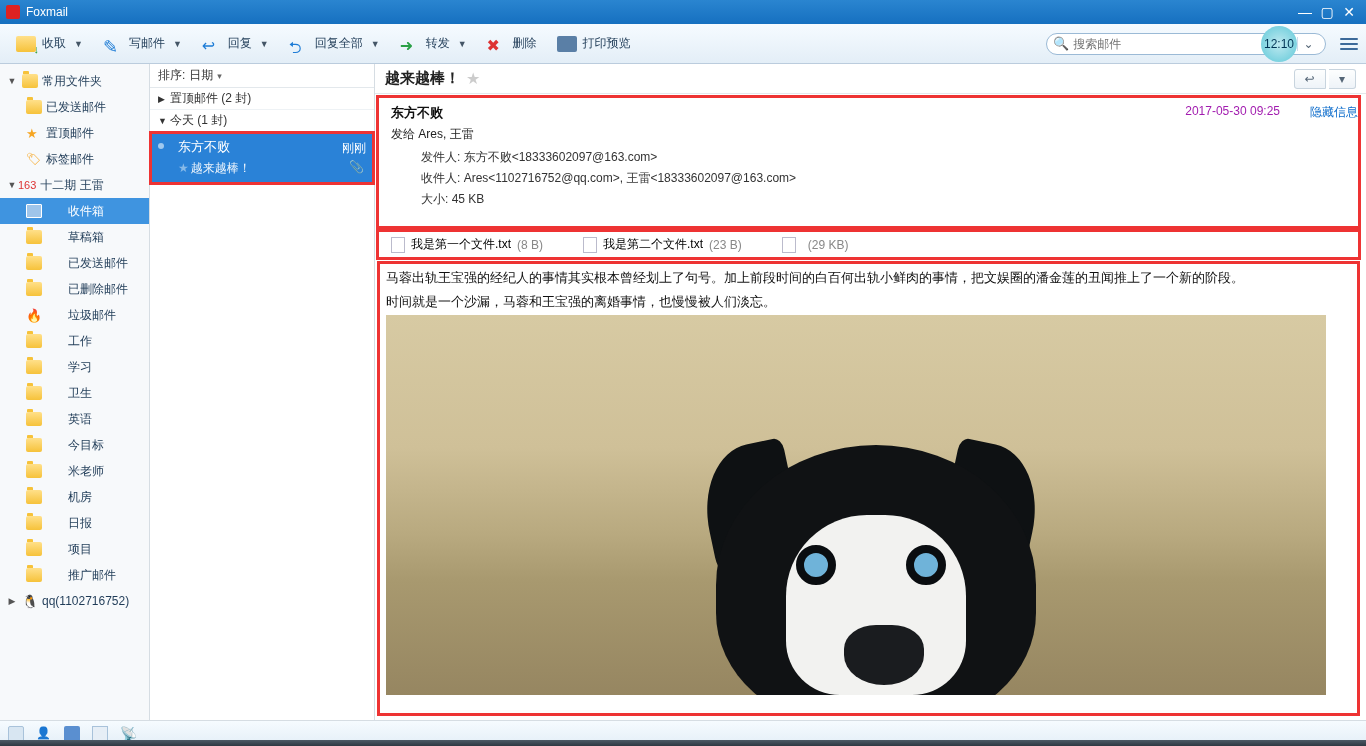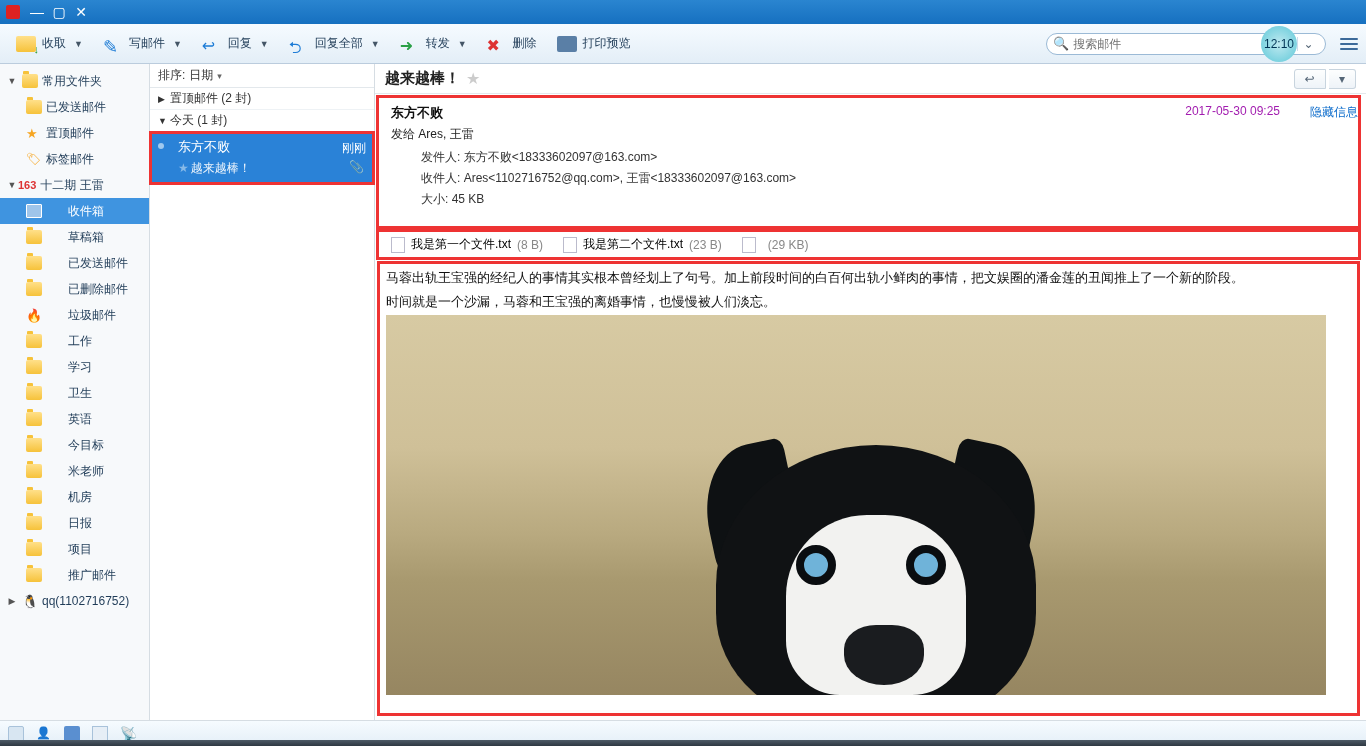--- a/index.html
+++ b/index.html
@@ -28,21 +28,21 @@
 .sbrow { display:flex; align-items:center; height:26px; padding:0 6px; cursor:pointer; color:#1f3b57; white-space:nowrap;}
 .sbrow .caret{ width:12px; font-size:9px; color:#555; text-align:center;}
 .sbrow .fico{ width:16px; height:14px; margin:0 4px; display:inline-block;}
 .sbrow.indent1{ padding-left:22px;}
 .sbrow.indent2{ padding-left:22px;gap:22px;}
 .sbrow.selected{ background:#3f94e0; color:#fff;}
 .folder-ico{ background:linear-gradient(#ffe08a,#f6c23a); border-radius:2px; position:relative;}
 .folder-ico:before{content:"";position:absolute;top:-3px;left:1px;width:6px;height:3px;background:#f6c23a;border-radius:1px 1px 0 0;}
 .star-ico{ color:#f6a623; font-size:13px;}
 .tag-ico{ color:#f6a623; font-size:12px;}
-.acct-163{ color:#d33; font-weight:bold; font-size:11px;}
+.acct-163{ color:#d33; font-weight:normal; font-size:11px;}
 
 .listpanel { width: 225px; border-right: 1px solid #d6dde3; display:flex; flex-direction:column;}
 .sorthdr{ height:24px; border-bottom:1px solid #e3e8ec; display:flex; align-items:center; padding:0 8px; color:#333; gap:4px;}
 .sorthdr .drop{font-size:9px;color:#666;}
 .groupbar{ height:22px; display:flex; align-items:center; padding:0 8px; color:#333; border-bottom:1px solid #eef2f5;}
 .groupbar .caret{ width:12px; font-size:9px;}
 .msgitem{ height:52px; padding:6px 10px; cursor:pointer; position:relative;}
 .msgitem.sel{ background:#2a82d7; color:#fff;}
 .msgitem .from{ font-size:13px; padding-left:18px;}
 .msgitem .subj{ font-size:11px; padding-left:18px; opacity:.92; margin-top:4px;}
@@ -60,21 +60,21 @@
 .reader-hdr.redbox{ margin:2px 6px 2px 2px;}
 .reader-hdr .from{ font-size:13px; font-weight:bold; color:#111;}
 .reader-hdr .to{ font-size:12px; color:#222; margin-top:4px;}
 .reader-hdr .dt{ position:absolute; right:80px; top:8px; color:#a21caf;}
 .reader-hdr .hide{ position:absolute; right:2px; top:8px; color:#0b6bcb; cursor:pointer;}
 .replybtn span{ border:1px solid #c8d4de; background:linear-gradient(#fdfefe,#eef3f8); padding:2px 10px; cursor:pointer; color:#567;}
 .replybtn span:first-child{border-radius:3px 0 0 3px;}
 .replybtn span:last-child{border-radius:0 3px 3px 0; border-left:none;}
 .detail-rows{ padding:2px 14px 8px 30px; font-size:12px; color:#333;}
 .detail-rows div{ margin:4px 0;}
-.attach-bar{ margin:0 6px 2px 2px; padding:6px 14px; display:flex; gap:20px; align-items:center;}
+.attach-bar{ margin:0 6px 2px 2px; padding:6px 14px; display:flex; gap:40px; align-items:center;}
 .attach-bar.redbox{}
 .attach-item{ display:flex; align-items:center; gap:6px; cursor:pointer;}
 .attach-item .fic{ width:14px; height:16px; border:1px solid #bbc; background:#fff; display:inline-block;}
 .attach-item .sz{ color:#888;}
 .body-area{ flex:1; margin:0 6px 4px 2px; overflow:auto; border:3px solid #e33; padding:4px 6px;}
 .body-area .para{ font-size:13px; color:#111; line-height:1.5; margin-bottom:4px;}
 .dogimg{ width:940px; height:380px; background:linear-gradient(#d7caa3 0%, #cfc098 35%, #b8a97f 58%, #a8996f 70%, #968661 100%); position:relative; overflow:hidden;}
 .dog-head{ position:absolute; bottom:-30px; left:330px; width:320px; height:280px; background:#101214; border-radius:50% 50% 40% 40%;}
 .dog-face{ position:absolute; bottom:0; left:400px; width:180px; height:180px; background:#f2f2f0; border-radius:45% 45% 30% 30%;}
 .dog-eye{ position:absolute; width:40px; height:40px; background:#6fb3d9; border-radius:50%; border:8px solid #0a0d10;}
@@ -87,20 +87,21 @@
 .statusbar{ height:26px; background:linear-gradient(#f6fbff,#e3eef7); border-top:1px solid #d6dde3; display:flex; align-items:center; padding:0 8px; gap:12px;}
 .statusbar .sico{ width:16px; height:16px; cursor:pointer; display:inline-block;}
 
 .taskbar{ position:fixed; left:0; right:0; bottom:0; height:6px; background:linear-gradient(#4d5a66,#2e3842);}
 </style>
 </head>
 <body>
 
 <div class="titlebar">
   <span class="logo"></span>
+  <span class="title">Foxmail</span>
   <span class="win-btn">—</span>
   <span class="win-btn">▢</span>
   <span class="win-btn">✕</span>
 </div>
 
 <div class="toolbar">
   <div class="tbtn">
     <span class="ico" style="background:linear-gradient(#ffe08a,#f6c23a);border-radius:2px;position:relative;">
         <span style="position:absolute;right:-3px;bottom:-3px;color:#2a9b2f;font-size:11px;">↓</span>
       </span>

